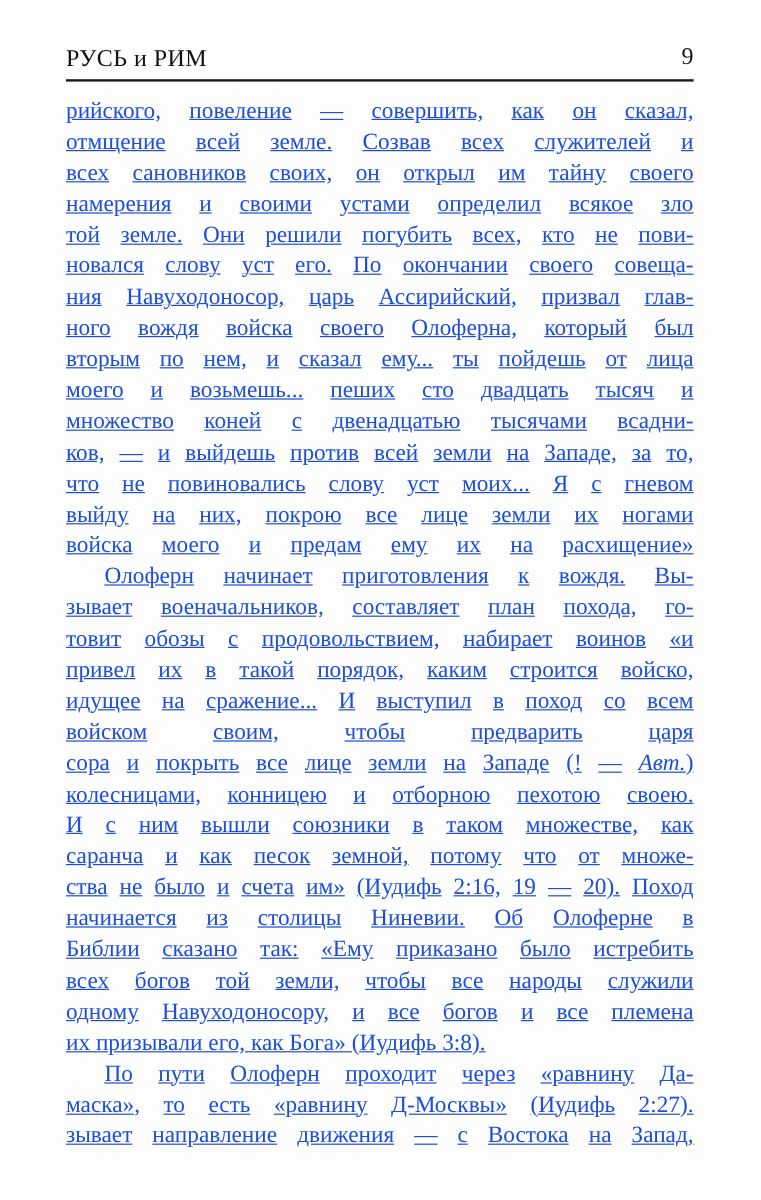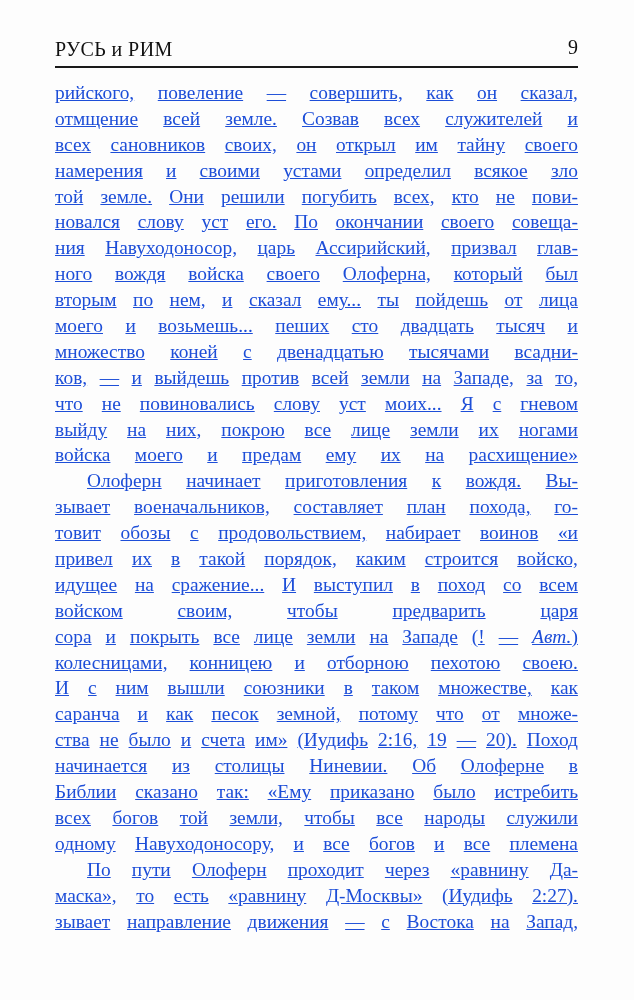--- a/index.html
+++ b/index.html
@@ -415,20 +415,21 @@
         <span class="line just">
           <span>одному</span>
           <span>Навуходоносору,</span>
           <span>и</span>
           <span>все</span>
           <span>богов</span>
           <span>и</span>
           <span>все</span>
           <span>племена</span>
         </span>
+        <span class="line last">их призывали его, как Бога» (Иудифь 3:8).</span>
       </p>
     <p class="para">
         <span class="line just indent">
           <span>По</span>
           <span>пути</span>
           <span>Олоферн</span>
           <span>проходит</span>
           <span>через</span>
           <span>«равнину</span>
           <span>Да-</span>

